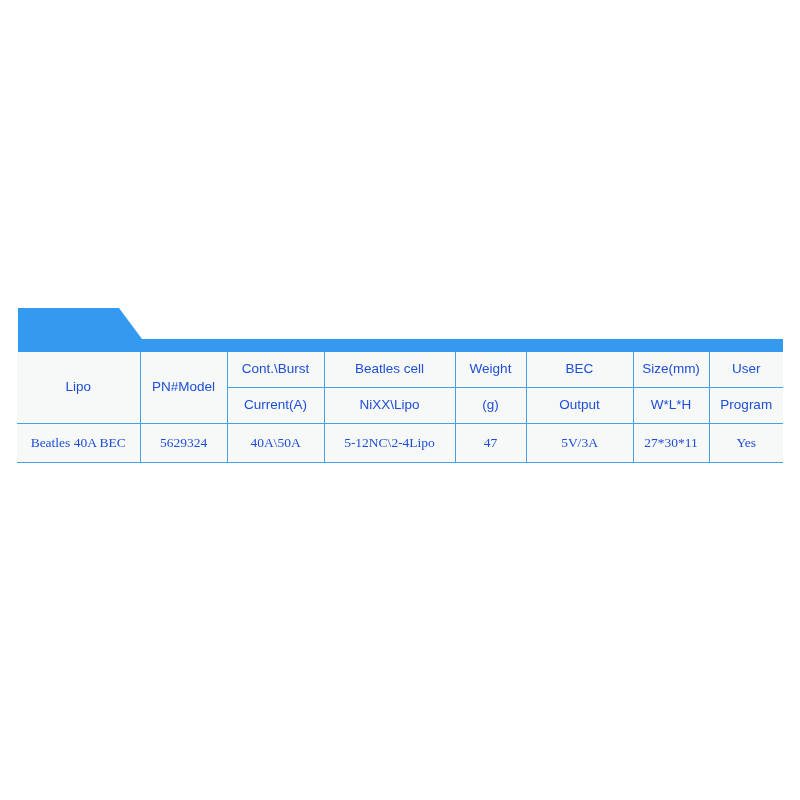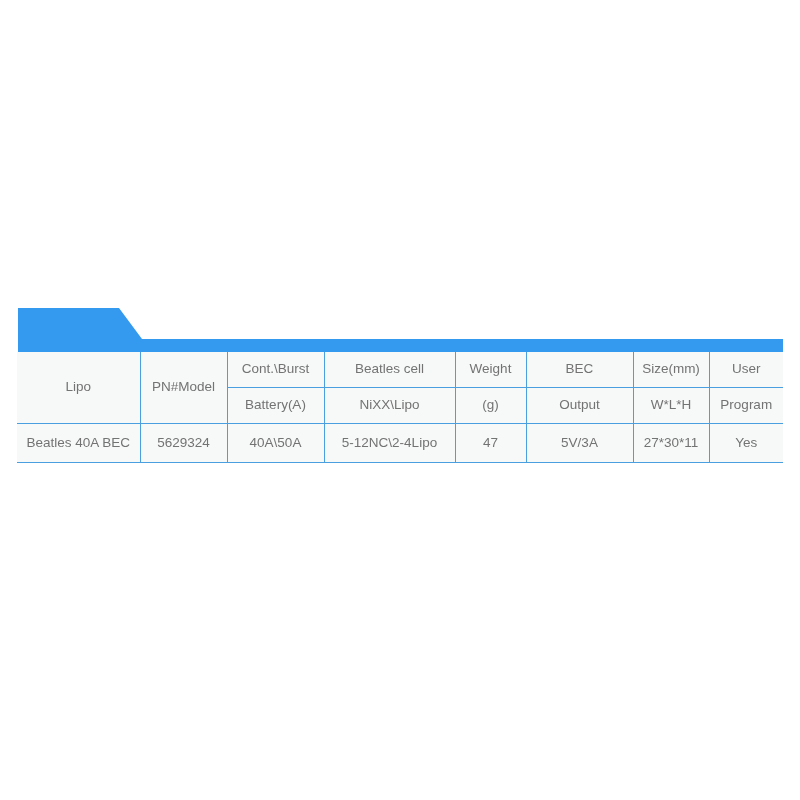--- a/index.html
+++ b/index.html
@@ -48,32 +48,33 @@
   }
   table.spec-table {
     border-collapse: collapse;
     table-layout: fixed;
     width: 766px;
     background: #fafafa;
   }
   table.spec-table td {
     border: 1px solid #4a9fe0;
     background: #f7f8f8;
-    color: #737373;
+    color: #1d4ed8;
     font-size: 13.5px;
     text-align: center;
     vertical-align: middle;
     padding: 0 2px;
     height: 35px;
     line-height: 1.1;
     white-space: nowrap;
     overflow: hidden;
   }
   table.spec-table tr.row-data td {
     height: 38px;
+    font-family: Liberation Serif, serif;
   }
   
   table.spec-table tr td:first-child { border-left: none; }
   table.spec-table tr td:last-child  { border-right: none; }
   
   table.spec-table tr:first-child td { border-top: none; }
 
   
   col.c-type    { width: 123px; }
   col.c-pn      { width: 87px;  }
@@ -112,21 +113,21 @@
           <td rowspan="2">Lipo</td>
           <td rowspan="2">PN#Model</td>
           <td>Cont.\Burst</td>
           <td>Beatles cell</td>
           <td>Weight</td>
           <td>BEC</td>
           <td>Size(mm)</td>
           <td>User</td>
         </tr>
         <tr class="row-header-2">
-          <td>Battery(A)</td>
+          <td>Current(A)</td>
           <td>NiXX\Lipo</td>
           <td>(g)</td>
           <td>Output</td>
           <td>W*L*H</td>
           <td>Program</td>
         </tr>
         <tr class="row-data">
           <td>Beatles 40A BEC</td>
           <td>5629324</td>
           <td>40A\50A</td>

